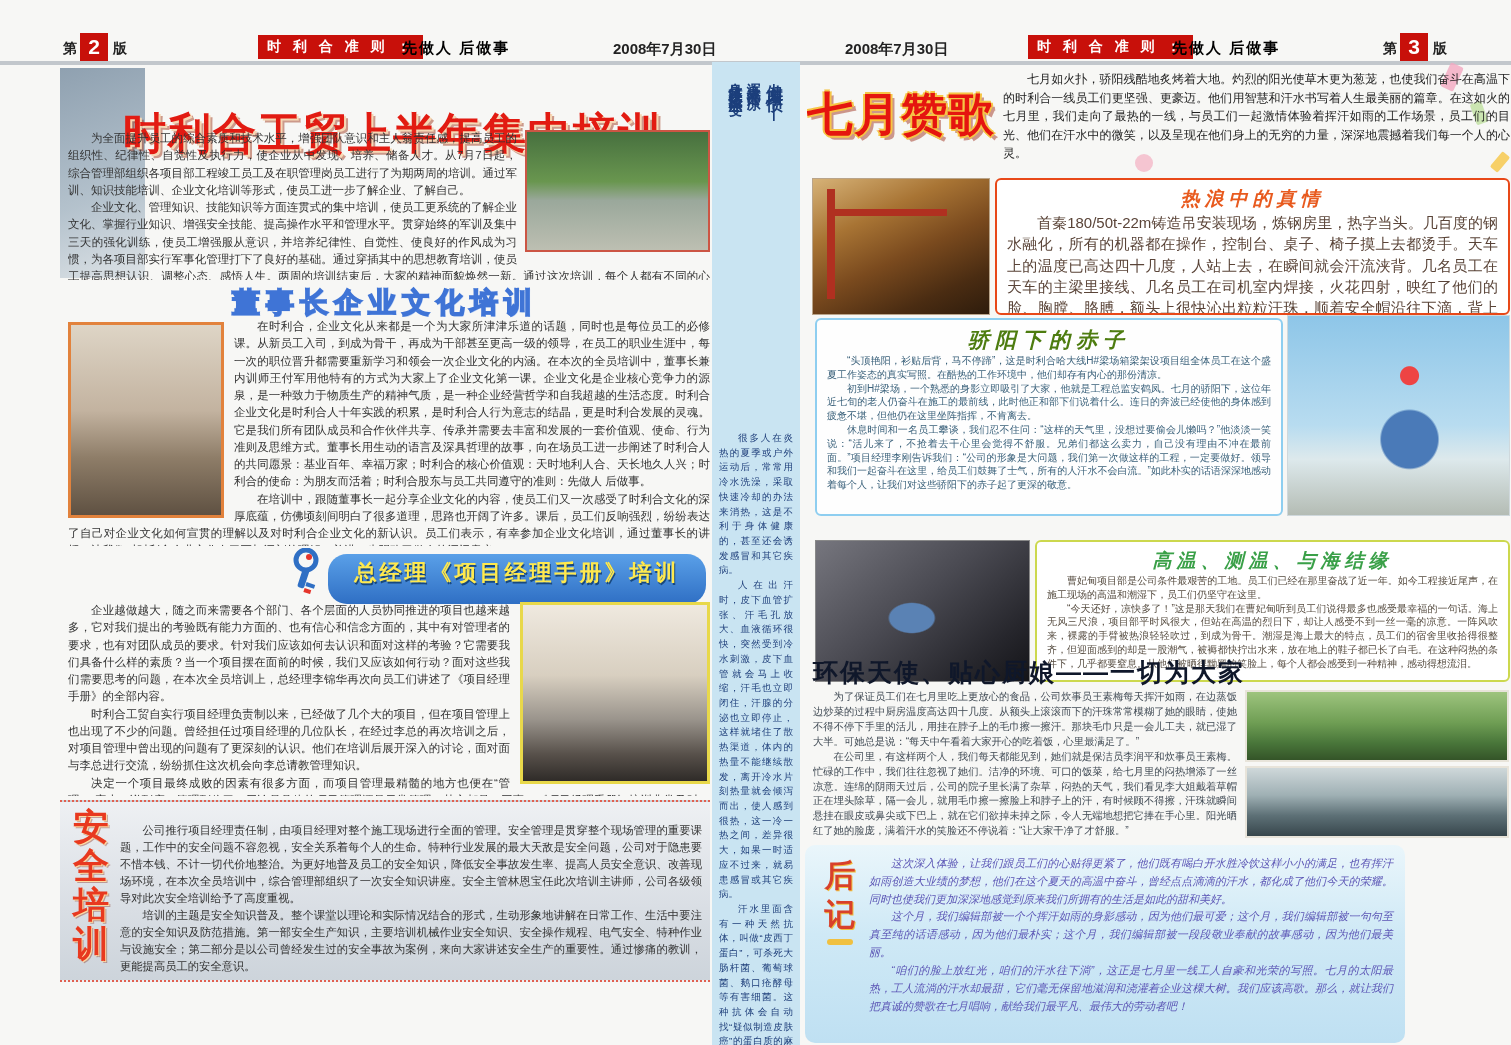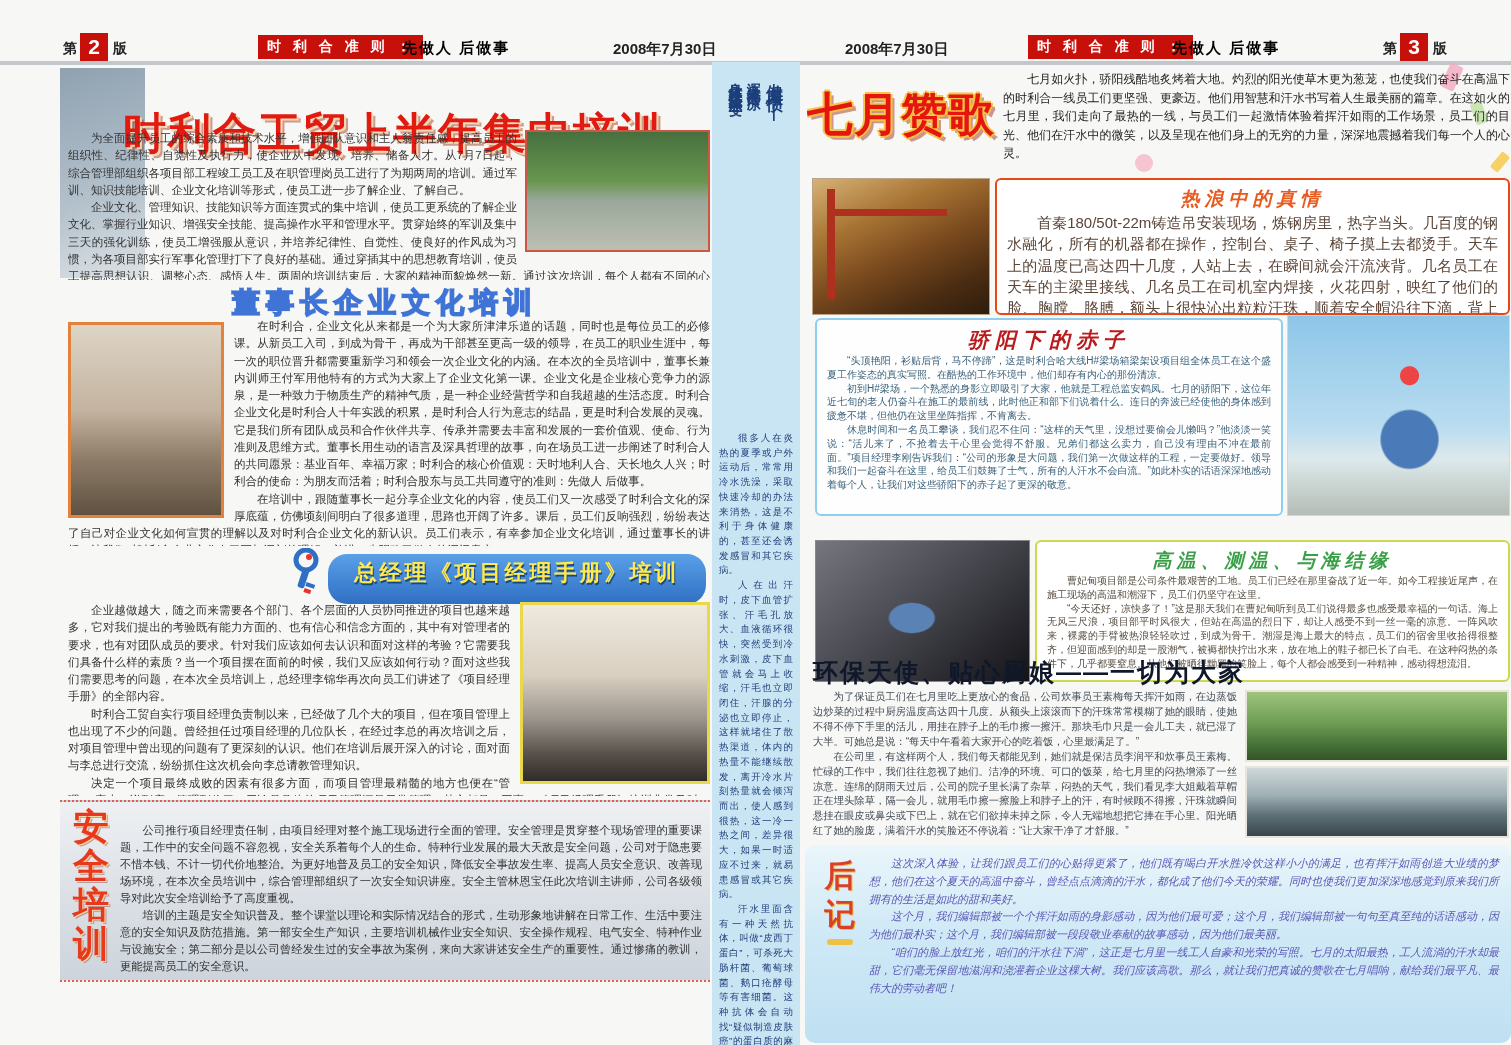--- a/index.html
+++ b/index.html
@@ -70,21 +70,21 @@
       background:linear-gradient(155deg,#d6b277 0%,#a87434 30%,#7a4a1e 55%,#4a2c12 80%,#2e1c0c 100%); }
   .crane-bar { position:absolute; background:#b03020; }
   .sec-box { background:#fff; border-radius:6px; padding:6px 10px; overflow:hidden; }
   .boxA { left:190px; top:116px; width:515px; height:137px; border:2px solid #e84818; }
   .titleA { text-align:center; font-size:19px; font-weight:bold; font-style:italic;
             color:#e85a1e; letter-spacing:5px; }
   .boxA .para { font-size:15px; line-height:1.42; color:#5a4438; }
   .boxB { left:10px; top:256px; width:468px; height:198px; border:2px solid #8ecef0;
           background:rgba(255,255,255,.88); }
   .titleB { text-align:center; font-size:21px; font-weight:bold; font-style:italic;
-            color:#b91c1c; letter-spacing:6px; }
+            color:#4d7c0f; letter-spacing:6px; }
   .boxB .para { font-size:10px; line-height:1.38; color:#39607a; }
   .photo-sky { left:482px; top:253px; width:223px; height:201px; border:1px solid #cfd8dc;
       background:radial-gradient(circle at 55% 30%, #e44 0 9px, transparent 10px),
                  radial-gradient(ellipse at 55% 62%, #4a7ab8 0 28px, transparent 30px),
                  linear-gradient(180deg,#8ec6e8 0%,#b8dcf0 55%,#dde9ec 72%,#b4bcb4 100%); }
   .photo-dark { left:10px; top:478px; width:215px; height:142px; border:1px solid #888;
       background:radial-gradient(ellipse at 45% 55%, #5a82b4 0 22px, transparent 24px),
                  linear-gradient(140deg,#76767e 0%,#4a4a52 45%,#26262c 80%,#141418 100%); }
   .boxC { left:230px; top:478px; width:475px; height:142px; border:2px solid #ccd84e; }
   .titleC { text-align:center; font-size:19px; font-weight:bold; font-style:italic;
@@ -92,21 +92,21 @@
   .boxC .para { font-size:10px; line-height:1.38; color:#564c40; }
   .titleD { left:8px; top:594px; width:690px; font-size:25px; font-weight:bold; color:#0f172a;
             letter-spacing:2px; }
   .bodyD { left:8px; top:628px; width:696px; height:152px; overflow:hidden; }
   .bodyD .para { font-size:10.3px; line-height:1.45; color:#414b55; }
   .photosD { float:right; width:264px; margin:0 0 4px 8px; }
   .photo-garden { width:264px; height:72px; border:2px solid #e8e4da; margin-bottom:4px;
       background:linear-gradient(180deg,#9ec47e 0%,#6f9e54 45%,#49763a 75%,#345428 100%); }
   .photo-kitchen { width:264px; height:72px; border:2px solid #e8e4da;
       background:linear-gradient(180deg,#cfd8da 0%,#9fb0b4 40%,#5d7076 70%,#37464c 100%); }
-  .postscript { left:0; top:783px; width:706px; height:198px; border-radius:10px; padding:10px 12px 8px 64px;
+  .postscript { left:0; top:783px; width:600px; height:198px; border-radius:10px; padding:10px 12px 8px 64px;
       background:linear-gradient(180deg,#eaf6fb 0%,#cfe9f6 45%,#bfe0f2 100%); }
   .ps-title { left:14px; top:795px; width:42px; text-align:center; }
   .ps-title div { font-size:31px; font-weight:bold; color:#d8402a; line-height:1.25;
       text-shadow:1px 1px 0 #f0c040; }
   .ps-ribbon { width:26px; height:6px; background:#f0c040; margin:4px auto 0; border-radius:3px; }
   .postscript .para { font-size:11px; line-height:1.62; color:#5b55b5; font-style:italic; }
 
   .confetti { position:absolute; border-radius:2px; opacity:.8; }
 </style>
 </head>

